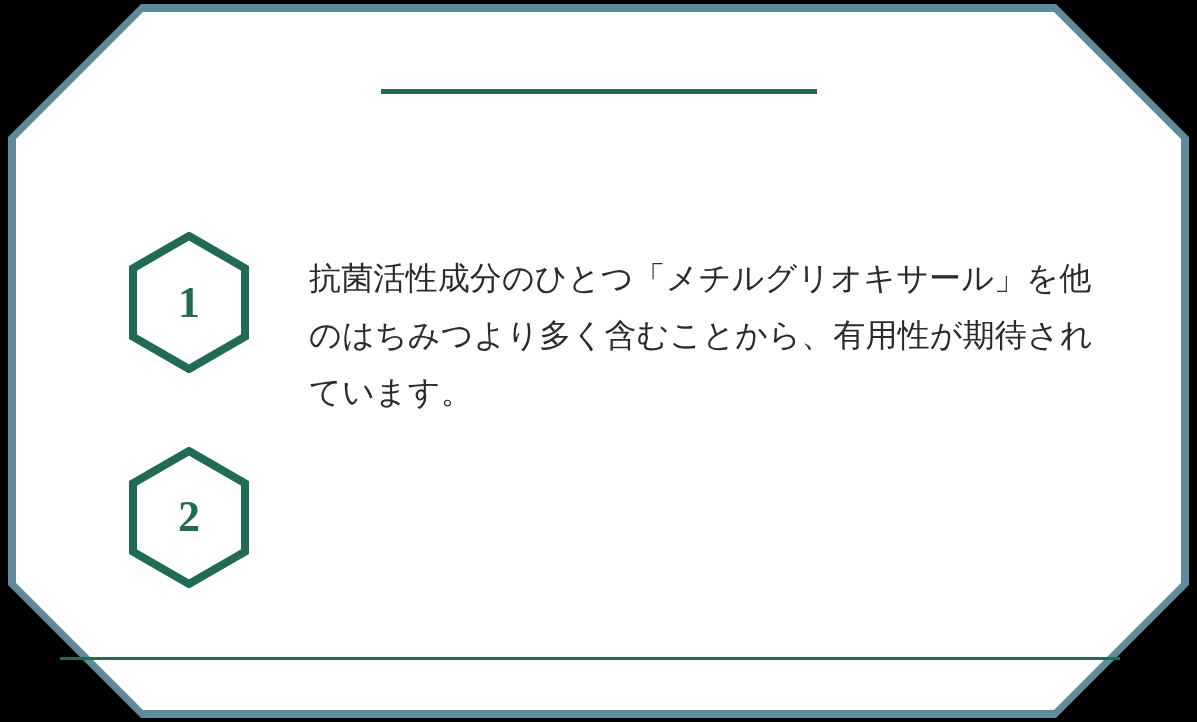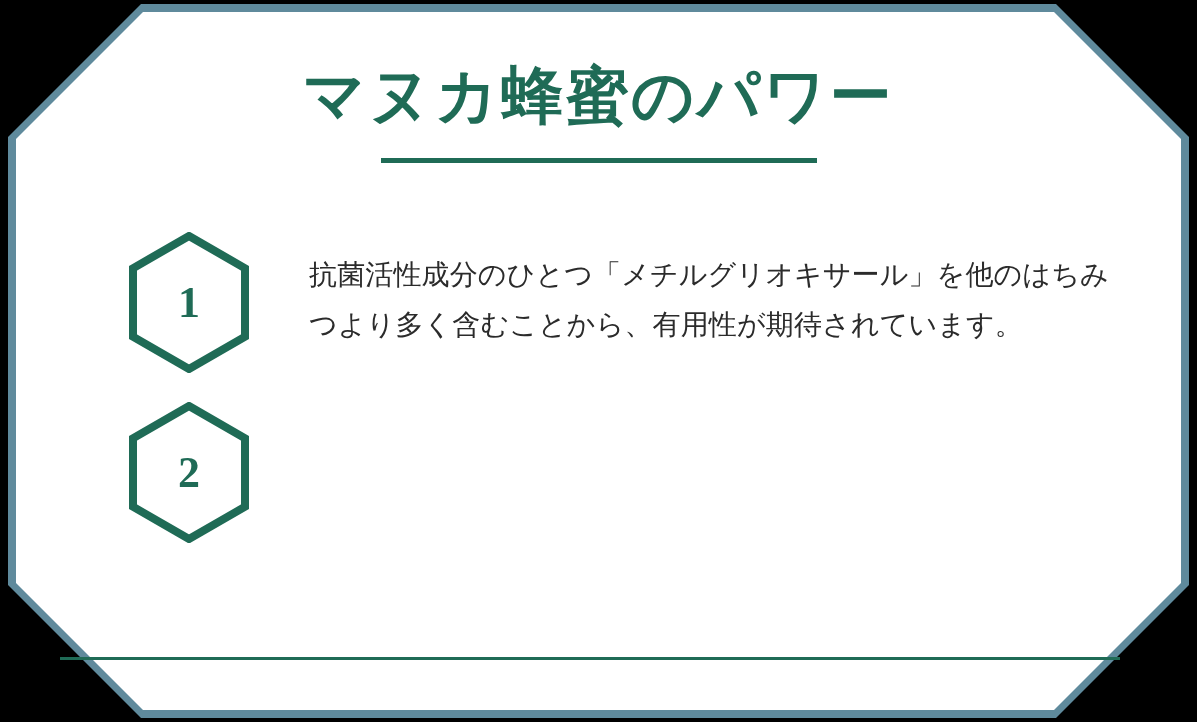--- a/index.html
+++ b/index.html
@@ -130,21 +130,21 @@
     font-size: 44px;
     color: #1f6b56;
     line-height: 1;
   }
 
   .item-text {
     flex: 1 1 auto;
     margin-left: 58px;
     padding-right: 88px;
     font-family: "Liberation Sans", "DejaVu Sans", sans-serif;
-    font-size: 28px;
+    font-size: 32px;
     line-height: 1.78;
     color: #2b2b2b;
     padding-top: 22px;
     letter-spacing: 0.005em;
   }
   .row-two .item-text { padding-top: 24px; }
 
   
   .item-separator {
     position: absolute;
@@ -158,21 +158,20 @@
 </head>
 <body>
 
 <div id="stage">
 
   <div class="octagon-frame">
     <div class="octagon-inner"></div>
   </div>
 
   <div class="title-block">
-    <span class="title-text">マヌカ蜂蜜のパワー</span>
     <span class="title-rule"></span>
   </div>
 
   <div class="items">
 
     <div class="item-row row-one">
       <div class="hex-badge">
         <svg viewBox="0 0 124 141" xmlns="http://www.w3.org/2000/svg">
           <polygon points="62,4 118,36.25 118,104.75 62,137 6,104.75 6,36.25" fill="none" stroke="#1f6b56" stroke-width="8" stroke-linejoin="miter"></polygon>
         </svg>

